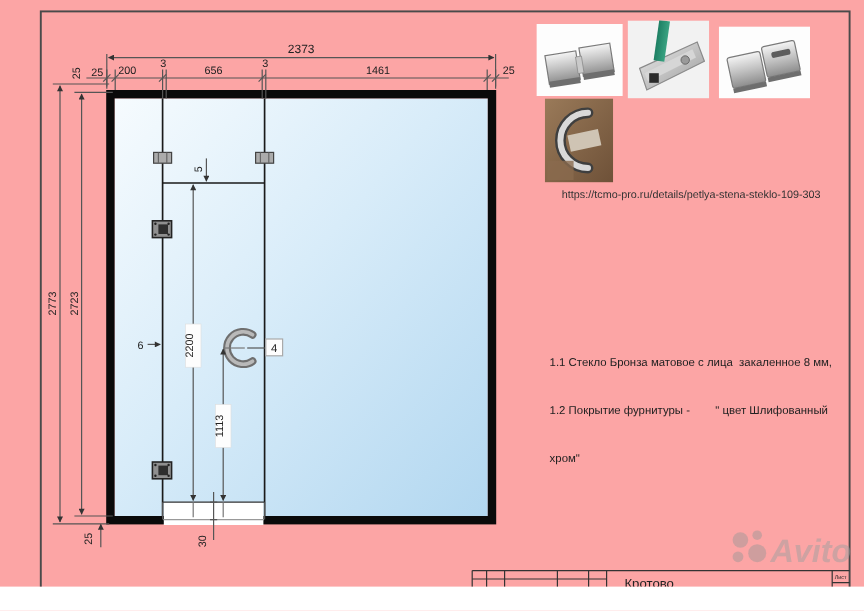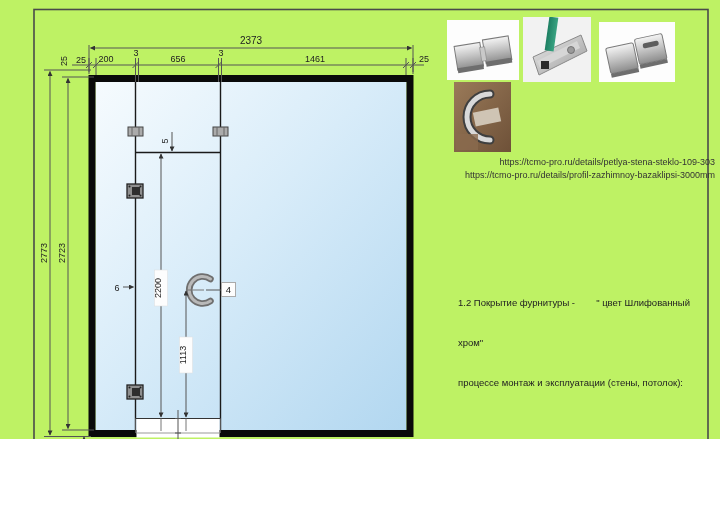--- a/index.html
+++ b/index.html
@@ -1,20 +1,20 @@
 <!DOCTYPE html>
 <html><head>
 <meta charset="utf-8">
 <style>
   html,body{margin:0;padding:0;background:#ffffff;}
-  #sheet{position:relative;width:720px;height:439px;background:#bef264;overflow:hidden;
+  #sheet{position:relative;width:720px;height:489px;background:#fca5a5;overflow:hidden;
          font-family:"Liberation Sans","DejaVu Sans",sans-serif;}
   #linework{position:absolute;left:0;top:0;}
   .photo{position:absolute;}
-  #links{position:absolute;left:437px;top:156px;width:278px;text-align:right;
+  #links{position:absolute;left:437px;top:156px;width:278px;text-align:center;
          font-size:9px;line-height:13px;color:#333;}
   #notes{position:absolute;left:458px;top:269px;width:258px;font-size:9.5px;
          line-height:13.4px;color:#222;white-space:pre-wrap;}
   #watermark{position:absolute;left:600px;top:436px;width:118px;height:42px;pointer-events:none;font-style:italic;}
 </style>
 </head>
 <body>
 
 <div id="sheet">
 
@@ -251,27 +251,26 @@
 <svg class="photo" style="left:454px;top:82px" width="57" height="70" viewBox="0 0 57 70">
   <rect x="0" y="0" width="57" height="70" fill="url(#photoBg)"></rect>
   <rect x="20" y="28" width="26" height="14" fill="#cfc4b4" transform="rotate(-12 33 35)"></rect>
   <path d="M 36 12 A 20 20 0 1 0 36 58" fill="none" stroke="#3f3f3f" stroke-width="9" stroke-linecap="round"></path>
   <path d="M 36 12 A 20 20 0 1 0 36 58" fill="none" stroke="#d9d9d9" stroke-width="5" stroke-linecap="round"></path>
   <rect x="2" y="52" width="22" height="16" fill="#8a6a4e" opacity="0.8"></rect>
 </svg>
 
 <div id="links">
   <div>https://tcmo-pro.ru/details/petlya-stena-steklo-109-303</div>
-  <div>https://tcmo-pro.ru/details/profil-zazhimnoy-bazaklipsi-3000mm</div>
 </div>
 
 <div id="notes">
+  <div>1.1 Стекло Бронза матовое с лица  закаленное 8 мм,</div>
   <div>1.2 Покрытие фурнитуры -        " цвет Шлифованный</div>
   <div>хром"</div>
-  <div>процессе монтаж и эксплуатации (стены, потолок):</div>
   
   
   
   
   
   
   
   
   
 </div>

